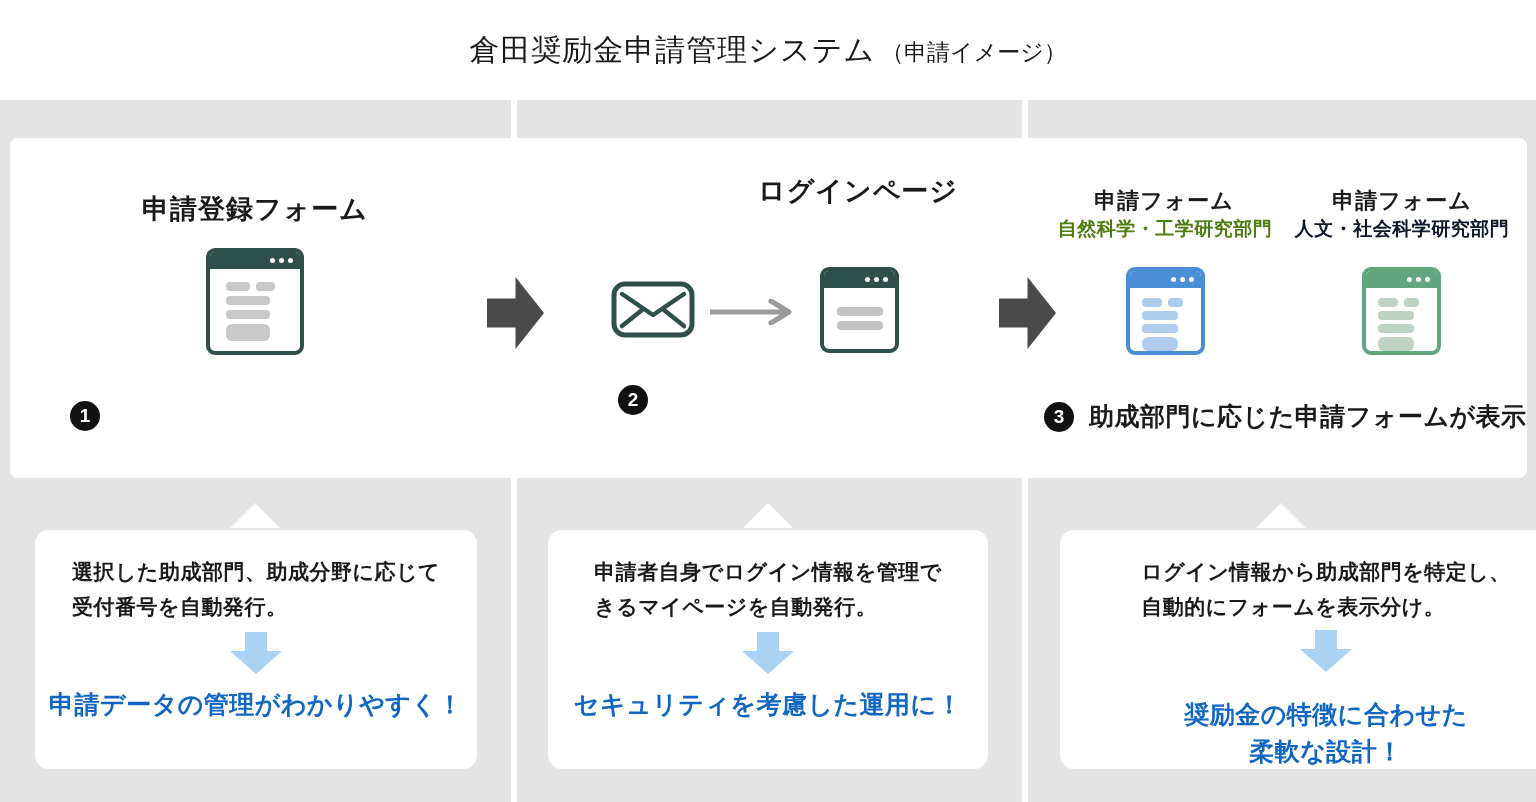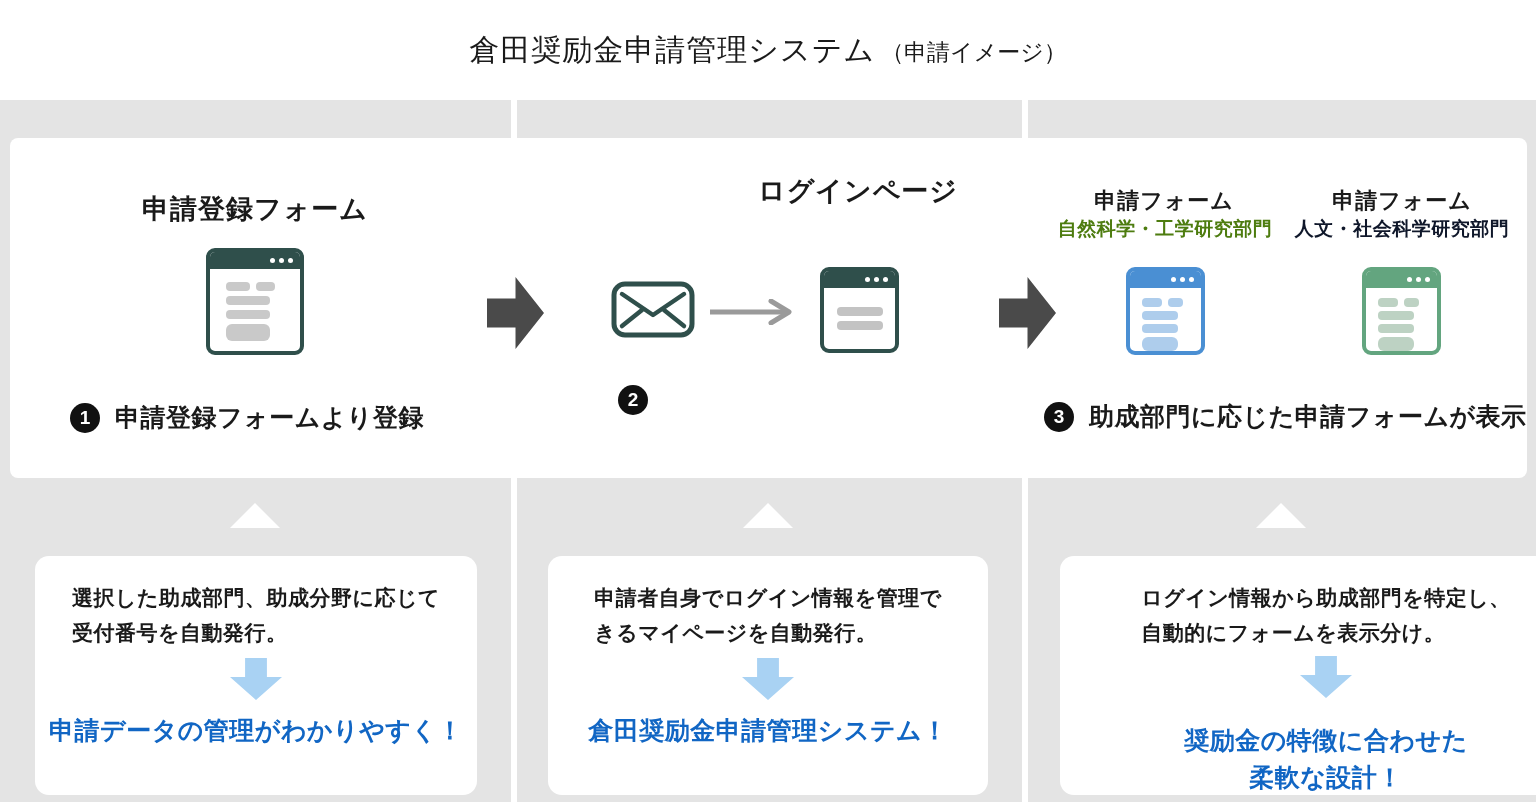--- a/index.html
+++ b/index.html
@@ -51,21 +51,21 @@
   .block-arrow{width:57px;height:72px;background:#4a4a4a;
     clip-path:polygon(0 30%,50% 30%,50% 0,100% 50%,50% 100%,50% 70%,0 70%);}
 
   
   .step{display:flex;align-items:center;gap:15px;}
   .step-num{flex:0 0 auto;width:30px;height:30px;border-radius:50%;background:#111;color:#fff;
             font-size:19px;font-weight:bold;display:flex;align-items:center;justify-content:center;}
   .step-text{font-size:25px;font-weight:bold;line-height:33px;white-space:pre-line;letter-spacing:0.5px;}
 
   
-  .callout{position:absolute;top:556px;height:239px;background:#fff;border-radius:14px;}
+  .callout{position:absolute;top:530px;height:239px;background:#fff;border-radius:14px;}
   .pointer{position:absolute;top:503px;width:0;height:0;
            border-left:25px solid transparent;border-right:25px solid transparent;
            border-bottom:25px solid #fff;}
   .callout-desc{margin:24px auto 0;width:fit-content;text-align:left;font-size:21px;font-weight:bold;
                 line-height:35px;white-space:pre-line;letter-spacing:0.5px;}
   .down-arrow{width:52px;height:42px;background:#a9d2f3;margin:8px auto 0;
     clip-path:polygon(29% 0,71% 0,71% 45%,100% 45%,50% 100%,0 45%,29% 45%);}
   .conclusion{margin-top:12px;text-align:center;font-size:25px;font-weight:bold;color:#1166c4;
               line-height:37px;white-space:pre-line;letter-spacing:0.5px;}
 </style>
@@ -98,21 +98,20 @@
         <span class="bar w2"></span>
       </div>
       <span class="bar full"></span>
       <span class="bar full"></span>
       <span class="bar thick"></span>
     </div>
   </div>
 
   <div class="abs step" style="left:70px;top:401px;">
     <span class="step-num">1</span>
-    <span class="step-text">申請登録フォームより登録</span>
   </div>
 
   <div class="abs block-arrow" style="left:487px;top:277px;"></div>
 
   <div class="abs icon-heading" style="left:708px;top:173px;width:300px;">ログインページ</div>
 
   <svg class="abs" style="left:611px;top:281px;" width="84" height="57" viewBox="0 0 84 57">
     <rect x="3" y="3" width="78" height="51" rx="11" fill="#ffffff" stroke="#2f4f4b" stroke-width="5"></rect>
     <polyline points="11,13 42,34 73,13" fill="none" stroke="#2f4f4b" stroke-width="4.5" stroke-linecap="round" stroke-linejoin="round"></polyline>
     <line x1="11" y1="45" x2="31" y2="29" stroke="#2f4f4b" stroke-width="4.5" stroke-linecap="round"></line>
@@ -193,21 +192,21 @@
 受付番号を自動発行。</div>
     <div class="down-arrow"></div>
     <div class="conclusion">申請データの管理がわかりやすく！</div>
   </div>
 
   <div class="pointer" style="left:743px;"></div>
   <div class="callout" style="left:548px;width:440px;">
     <div class="callout-desc">申請者自身でログイン情報を管理で
 きるマイページを自動発行。</div>
     <div class="down-arrow"></div>
-    <div class="conclusion">倉田奨励金申請管理システム！</div>
+    <div class="conclusion">セキュリティを考慮した運用に！</div>
   </div>
 
   <div class="pointer" style="left:1256px;"></div>
   <div class="callout" style="left:1060px;width:532px;">
     <div class="callout-desc">ログイン情報から助成部門を特定し、
 自動的にフォームを表示分け。</div>
     <div class="down-arrow" style="margin-top:6px;"></div>
     <div class="conclusion" style="margin-top:24px;">奨励金の特徴に合わせた
 柔軟な設計！</div>
   </div>

